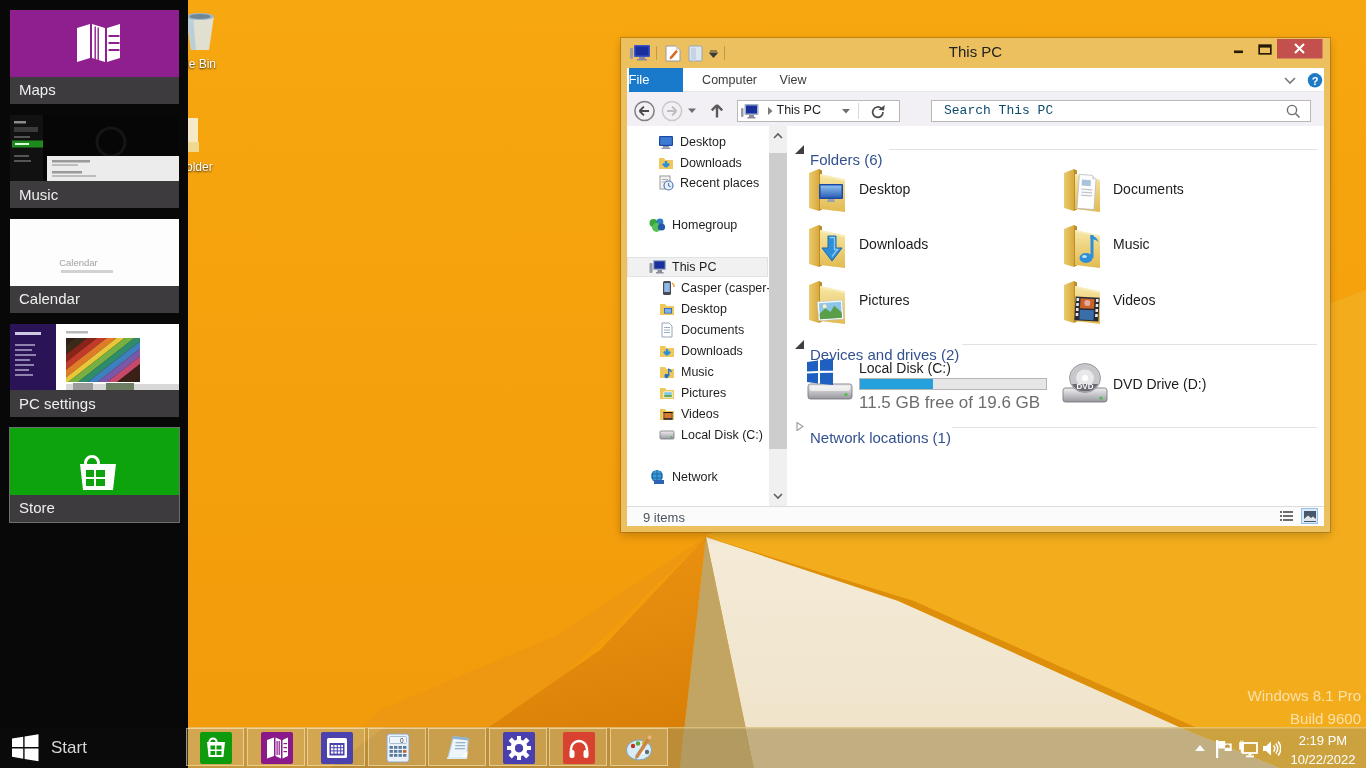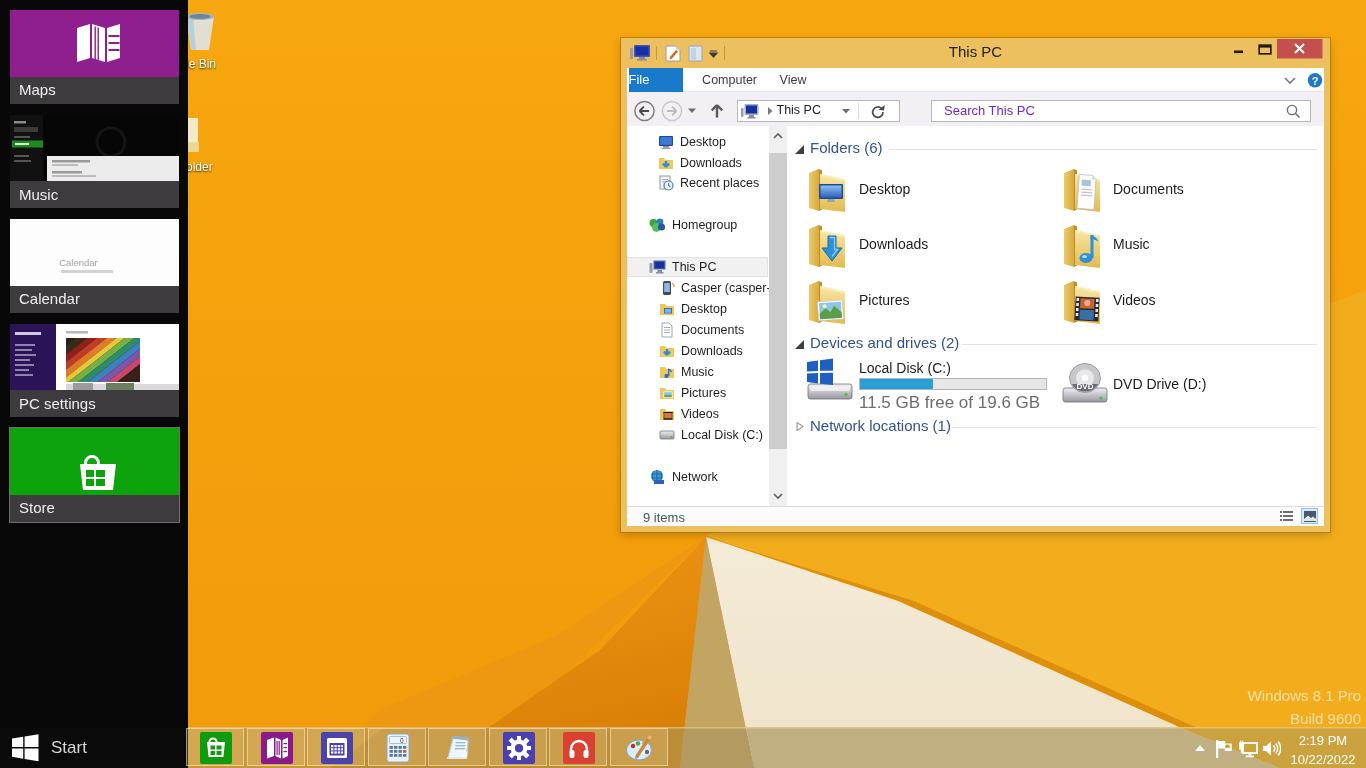--- a/index.html
+++ b/index.html
@@ -17,21 +17,21 @@
     box-shadow:0 0 0 1px rgba(146,95,14,.45),0 3px 9px rgba(0,0,0,.22);}
   #titlebar{left:0;top:0;width:709px;height:30px;}
   #tabs{left:6px;top:30px;width:697px;height:24px;background:#ffffff;border-bottom:1px solid #e7e7e9;box-sizing:border-box;}
   #addr{left:6px;top:54px;width:697px;height:34px;background:#F2EFF5;}
   #main{left:6px;top:88px;width:697px;height:380px;background:#ffffff;}
   #status{left:6px;top:468px;width:697px;height:20px;background:#fbfbfb;
     border-top:1px solid #dcdcdc;box-sizing:border-box;}
   .nrow{position:absolute;height:17px;display:flex;align-items:center;
     font-size:12.5px;color:#1e1e1e;white-space:nowrap;}
   .nrow svg{margin-right:6px;flex:none;}
-  .hdr{position:absolute;font-size:15px;color:#33518F;white-space:nowrap;}
+  .hdr{position:absolute;font-size:15px;color:#33518F;white-space:nowrap;margin-top:12px;}
   .hline{position:absolute;height:1px;background:#e2e2e2;}
   .ilabel{position:absolute;font-size:14px;color:#1c1c1c;white-space:nowrap;}
   
   .tbtn{position:absolute;top:728px;height:38px;width:58px;
     background:rgba(255,233,170,.20);border:1px solid rgba(255,244,210,.5);
     box-sizing:border-box;}
   .tbtn svg{position:absolute;left:13px;top:3px;}
   #clock{position:absolute;left:1288px;top:731px;width:70px;color:#ffffff;
     font-size:13px;text-align:center;line-height:19px;}
   #wm{position:absolute;right:5px;top:684px;text-align:right;
@@ -273,21 +273,21 @@
       <div class="abs" style="left:149.5px;top:11px;font-size:12.5px;color:#1e1e1e;">This PC</div>
       <svg class="abs" style="left:212.5px;top:11px" width="62" height="16" viewBox="0 0 62 16">
         <path d="M2,6 l4,4.5 4,-4.5 z" fill="#6e6e6e"></path>
         <rect x="18" y="-3" width="1" height="22" fill="#d8d8d8"></rect>
         <path d="M41.5,5.5 a5.2,5.2 0 1 0 1.5,3.6" fill="none" stroke="#4a4a4a" stroke-width="1.7"></path>
         <path d="M38.5,6.8 l5.5,0.8 0.8,-5.5 z" fill="#4a4a4a"></path>
       </svg>
 
       <div class="abs" style="left:304px;top:8px;width:379.5px;height:22px;background:#fff;
         border:1px solid #b8b8b8;box-sizing:border-box;"></div>
-      <div class="abs" style="left:317px;top:10.5px;font-size:13px;color:#6d28d9;">Search This PC</div>
+      <div class="abs" style="left:317px;top:10.5px;font-size:13px;color:#0c4a6e;font-family:Liberation Mono, monospace;">Search This PC</div>
       <svg class="abs" style="left:658px;top:11px" width="17" height="17" viewBox="0 0 17 17">
         <circle cx="7" cy="7" r="4.6" fill="none" stroke="#6e6e6e" stroke-width="1.4"></circle>
         <path d="M10.5,10.5 l4,4" stroke="#6e6e6e" stroke-width="1.6"></path>
       </svg>
     </div>
     <div id="main" class="abs">
       <svg width="0" height="0" style="position:absolute">
         <defs>
           <linearGradient id="fcov" x1="0" y1="0" x2="0" y2="1">
             <stop offset="0" stop-color="#F7E7A4"></stop>

